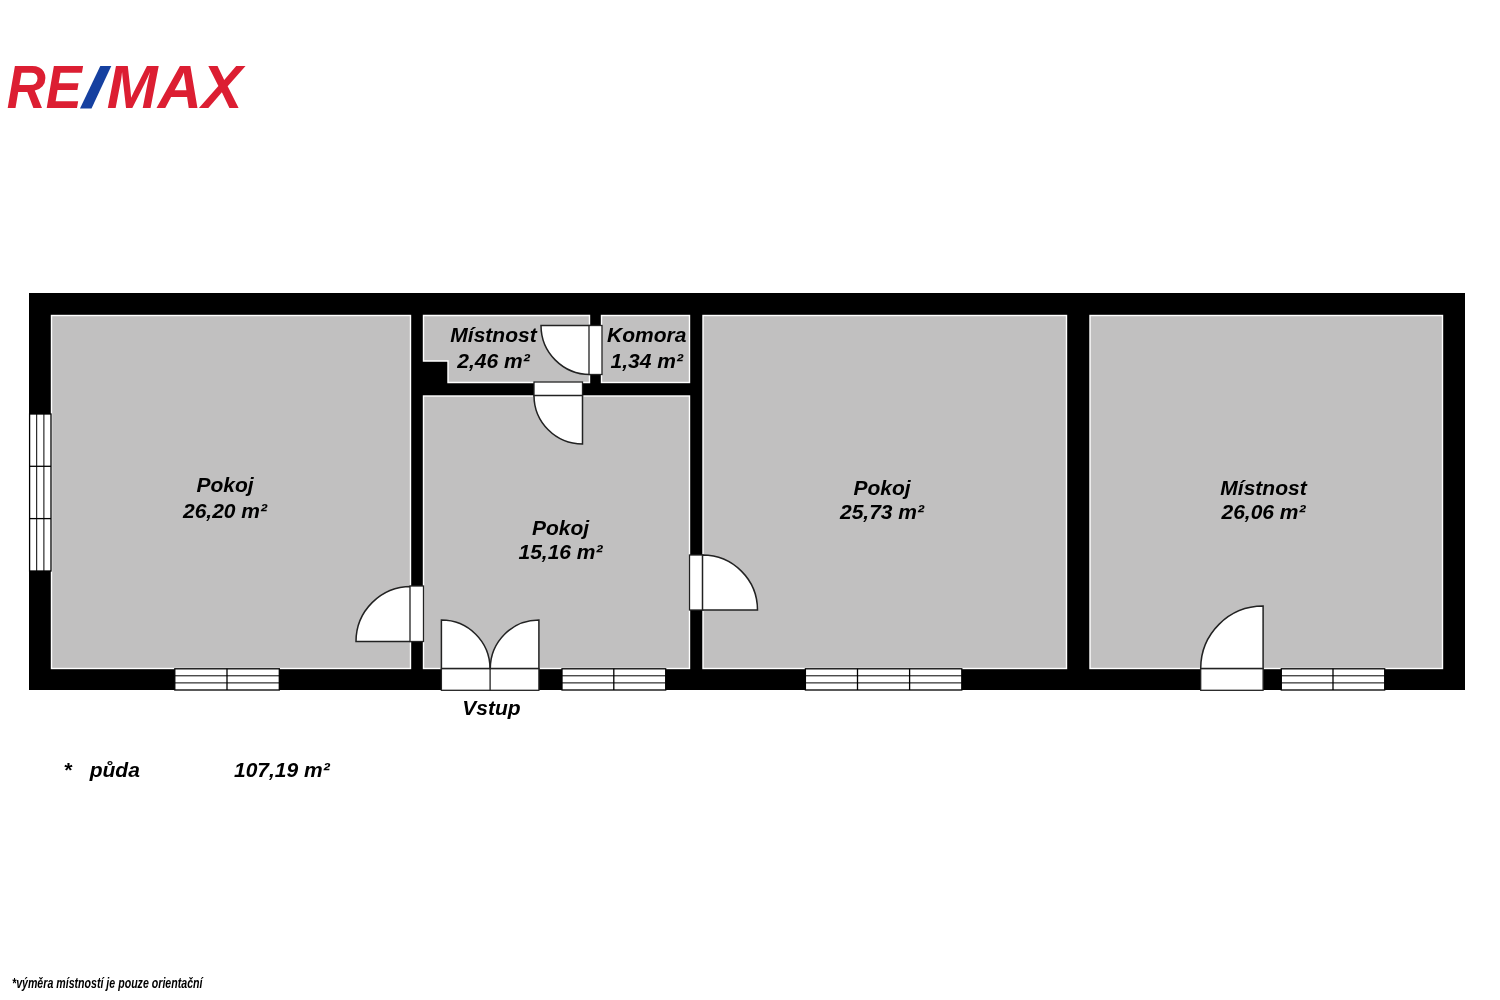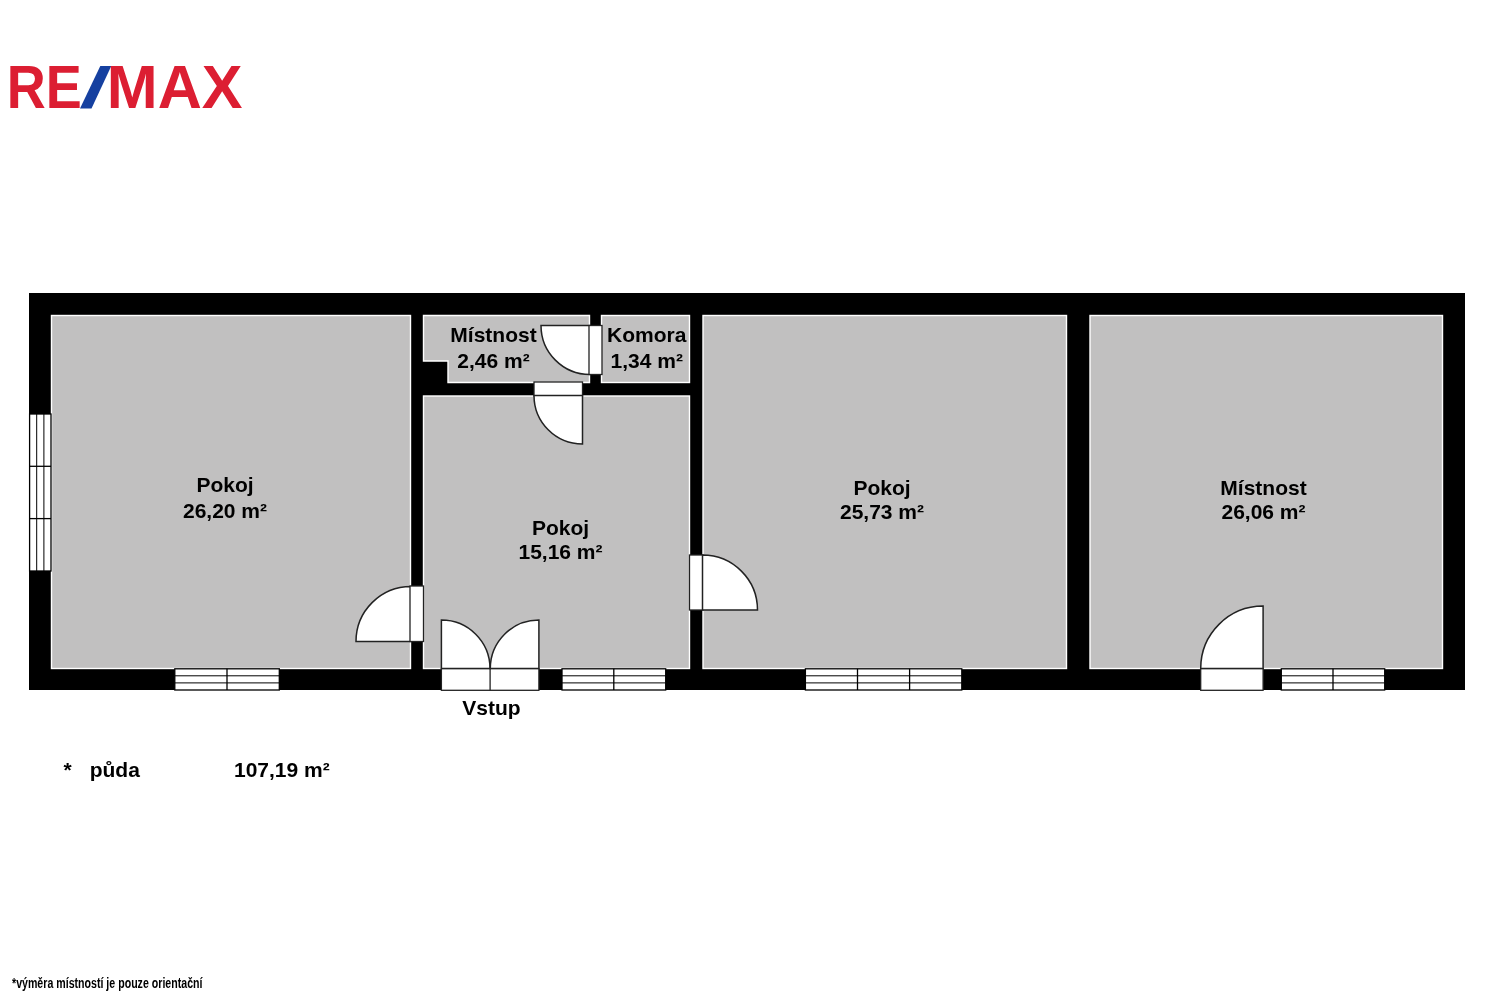--- a/index.html
+++ b/index.html
@@ -1,16 +1,16 @@
 <!DOCTYPE html>
 <html><head>
 <meta charset="utf-8">
 <style>
   html,body{margin:0;padding:0;background:#ffffff;}
-  .wrap{position:relative;width:1500px;height:1000px;background:#ffffff;overflow:hidden;}
+  .wrap{position:relative;width:1500px;height:1000px;background:#ffffff;overflow:hidden;font-style:italic;}
   svg text{font-family:"Liberation Sans", sans-serif;font-weight:bold;}
 </style>
 </head>
 <body>
 <div class="wrap">
 <svg width="1500" height="1000" viewBox="0 0 1500 1000">
 
   <rect x="0" y="0" width="1500" height="1000" fill="#ffffff"></rect>
 
   <text x="6.8" y="108" font-size="60.5" textLength="75" lengthAdjust="spacingAndGlyphs" style="fill:#DC1E32">RE</text>

